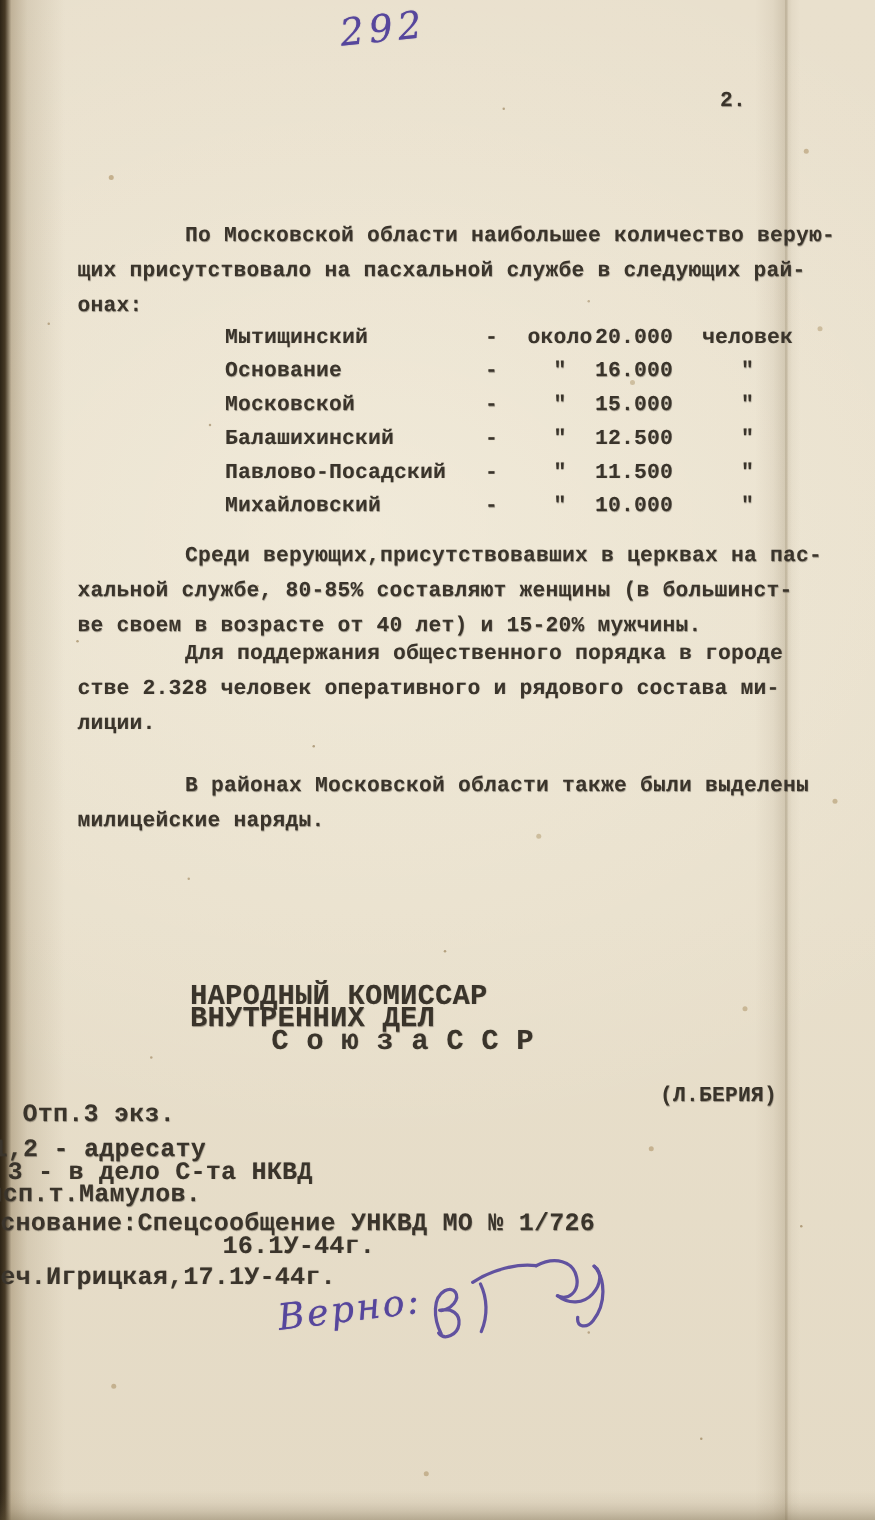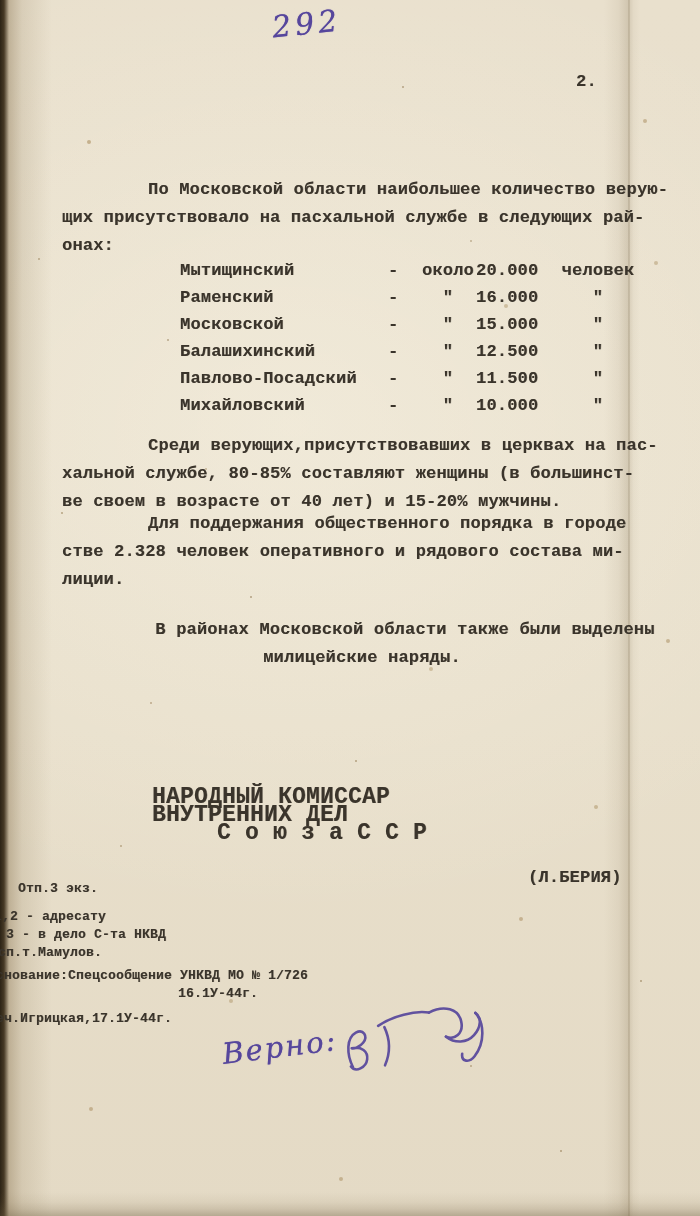--- a/index.html
+++ b/index.html
@@ -44,21 +44,21 @@
   .trow{position:relative;height:27px;width:470px;}
   .trow span{position:absolute;top:0;white-space:pre;}
   .c-name{left:0;}
   .c-dash{left:208px;}
   .c-approx{left:228px;width:80px;text-align:center;}
   .c-num{left:296px;}
   .c-unit{left:372px;width:92px;text-align:center;}
   .sig-title{position:absolute;left:152px;top:788px;width:340px;font-size:23px;line-height:18px;}
   .sig-title .l2{text-align:center;}
   .beria{position:absolute;left:528px;top:855px;font-size:17px;margin-top:13px;}
-  .fline{position:absolute;font-size:13px;white-space:pre;}
+  .fline{position:absolute;font-size:20px;white-space:pre;}
   
   .hand{position:absolute;color:#56469c;font-family:"DejaVu Serif", serif;font-style:italic;}
   .hand-num{left:272px;top:6px;font-size:30px;letter-spacing:4px;transform:rotate(-6deg);
     text-shadow:0 0 .7px rgba(86,70,156,.8);}
   .certify{left:222px;top:1030px;transform:rotate(-7deg);}
   .certify .word{font-size:29px;letter-spacing:2px;text-shadow:0 0 .7px rgba(86,70,156,.8);}
   .certify svg{position:absolute;left:112px;top:-26px;}
 </style>
 </head>
 <body>
@@ -82,21 +82,21 @@
 
   <div class="attendance tw">
     <div class="trow">
       <span class="c-name">Мытищинский</span>
       <span class="c-dash">-</span>
       <span class="c-approx">около</span>
       <span class="c-num">20.000</span>
       <span class="c-unit">человек</span>
     </div>
     <div class="trow">
-      <span class="c-name">Раменский</span>
+      <span class="c-name">Основание</span>
       <span class="c-dash">-</span>
       <span class="c-approx">"</span>
       <span class="c-num">16.000</span>
       <span class="c-unit">"</span>
     </div>
     <div class="trow">
       <span class="c-name">Московской</span>
       <span class="c-dash">-</span>
       <span class="c-approx">"</span>
       <span class="c-num">15.000</span>
@@ -130,21 +130,21 @@
     <div class="tl">хальной службе, 80-85% составляют женщины (в большинст-</div>
     <div class="tl">ве своем в возрасте от 40 лет) и 15-20% мужчины.</div>
   </div>
 
   <div class="para tw" style="left:62px;top:510px;">
     <div class="tl ind">Для поддержания общественного порядка в городе</div>
     <div class="tl">стве 2.328 человек оперативного и рядового состава ми-</div>
     <div class="tl">лиции.</div>
   </div>
 
-  <div class="para tw" style="left:62px;top:616px;text-align:center;">
+  <div class="para tw" style="left:62px;top:616px;">
     <div class="tl ind">В районах Московской области также были выделены</div>
     <div class="tl">милицейские наряды.</div>
   </div>
 
   <div class="sig-title tw">
     <div class="l1">НАРОДНЫЙ КОМИССАР ВНУТРЕННИХ ДЕЛ</div>
     <div class="l2">С о ю з а  С С Р</div>
   </div>
 
   <div class="beria tw">(Л.БЕРИЯ)</div>

